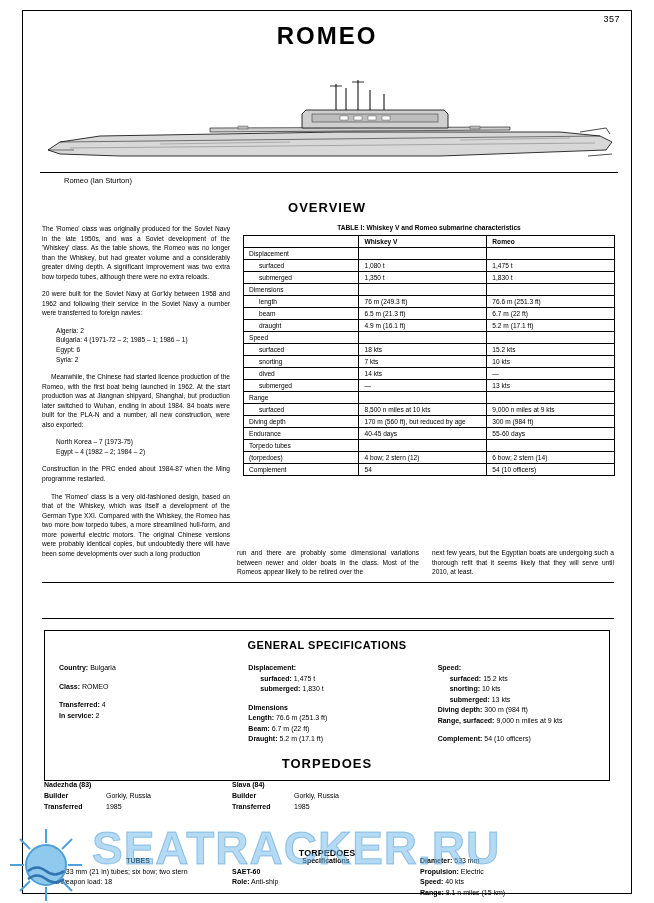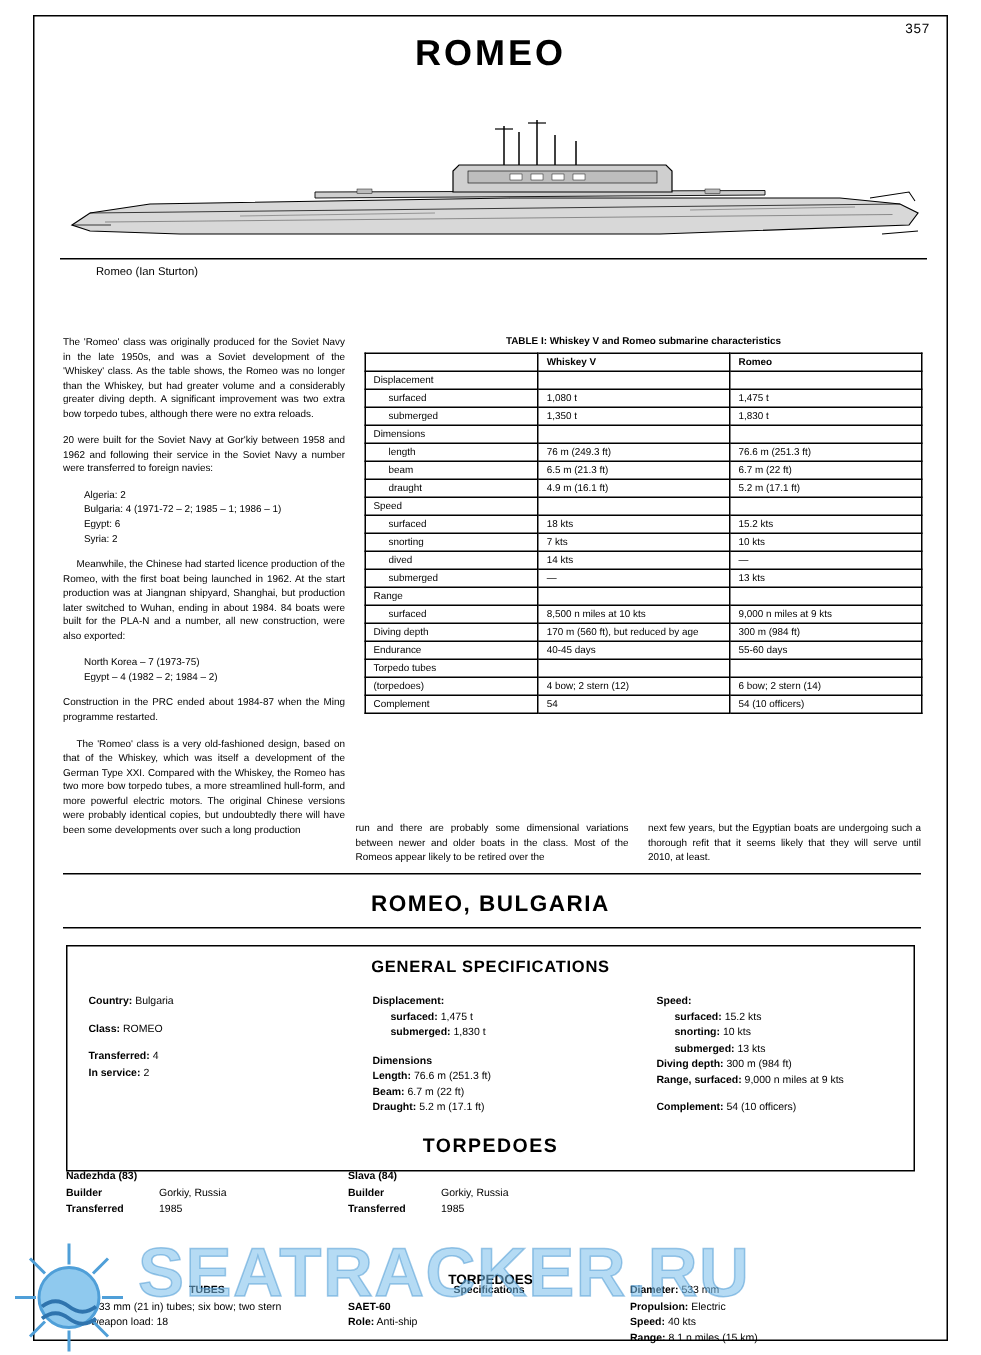--- a/index.html
+++ b/index.html
@@ -242,20 +242,21 @@
       <line x1="420" y1="70" x2="530" y2="68" stroke="#666" stroke-width="0.4"></line>
 
       <rect x="198" y="56" width="10" height="3" fill="#bbb" stroke="#000" stroke-width="0.3"></rect>
       <rect x="430" y="56" width="10" height="3" fill="#bbb" stroke="#000" stroke-width="0.3"></rect>
     </svg>
   </div>
 
   <div class="sub-rule"></div>
   <div class="sub-caption">Romeo (Ian Sturton)</div>
 
+  <div class="overview-heading">OVERVIEW</div>
 
   <div class="left-col">
     <p>The 'Romeo' class was originally produced for the Soviet Navy in the late 1950s, and was a Soviet development of the 'Whiskey' class. As the table shows, the Romeo was no longer than the Whiskey, but had greater volume and a considerably greater diving depth. A significant improvement was two extra bow torpedo tubes, although there were no extra reloads.</p>
     <p>20 were built for the Soviet Navy at Gor'kiy between 1958 and 1962 and following their service in the Soviet Navy a number were transferred to foreign navies:</p>
     <div class="nolist">
       <div>Algeria: 2</div>
       <div>Bulgaria: 4 (1971-72 – 2; 1985 – 1; 1986 – 1)</div>
       <div>Egypt: 6</div>
       <div>Syria: 2</div>
     </div>
@@ -396,21 +397,20 @@
       </table>
   </div>
 
   <div class="bottom-cols">
     <div class="bc" style="visibility:hidden"></div>
     <div class="bc">run and there are probably some dimensional variations between newer and older boats in the class. Most of the Romeos appear likely to be retired over the</div>
     <div class="bc">next few years, but the Egyptian boats are undergoing such a thorough refit that it seems likely that they will serve until 2010, at least.</div>
   </div>
 
   <div class="section-rule" style="top:582px"></div>
-  <div class="section-title" style="top:594px">ROMEO, BULGARIA</div>
   <div class="section-rule" style="top:618px"></div>
 
   <div class="spec-box">
     <h3>GENERAL SPECIFICATIONS</h3>
     <div class="spec-cols">
 
       <div class="sc sc1">
         <div><span class="ttl">Country:</span> <span>Bulgaria</span></div>
         <div class="gap"></div>
         <div><span class="ttl">Class:</span> <span>ROMEO</span></div>

